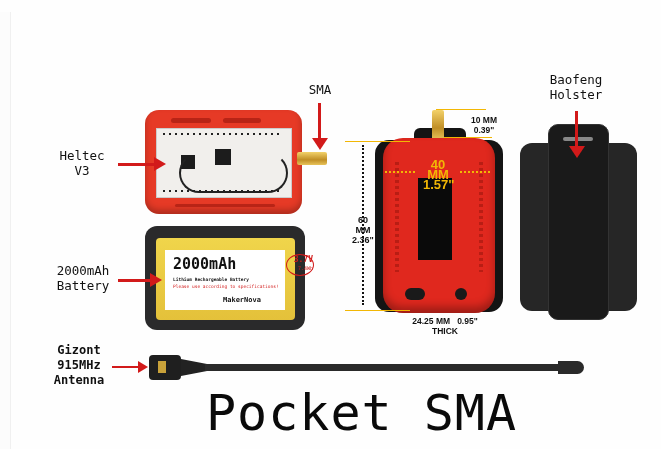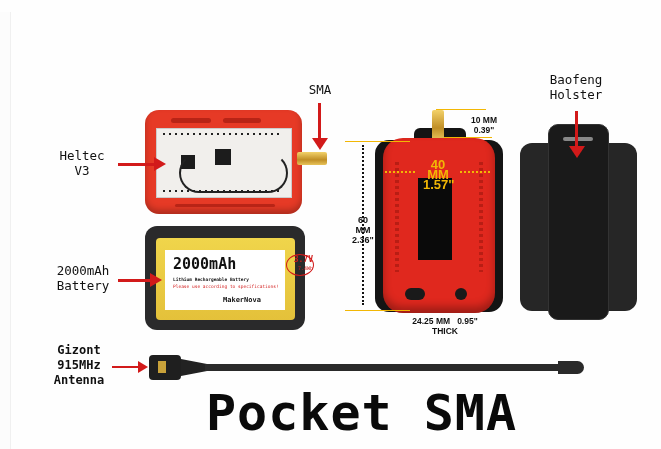--- a/index.html
+++ b/index.html
@@ -1,21 +1,21 @@
 <!DOCTYPE html>
 <html><head>
 <meta charset="utf-8">
 <style>
   html,body{margin:0;padding:0;background:#fefefe;}
   body{width:661px;height:449px;position:relative;overflow:hidden;font-family:"DejaVu Sans Mono",monospace;}
   .abs{position:absolute;}
   .edge{left:0;top:12px;width:10px;height:437px;border-right:1px solid #f0f0f0;background:#fcfcfc;}
   .lbl{font-family:"DejaVu Sans Mono",monospace;font-size:12.5px;color:#111;text-align:center;line-height:15px;white-space:pre;}
   .dim{font-family:"Liberation Sans",sans-serif;font-weight:bold;font-size:8.5px;line-height:10px;text-align:center;white-space:pre;}
-  .title{font-family:"DejaVu Sans Mono",monospace;font-weight:bold;font-size:50px;color:#0a0a0a;letter-spacing:1px;}
+  .title{font-family:"DejaVu Sans Mono",monospace;font-weight:normal;font-size:50px;color:#0a0a0a;letter-spacing:1px;}
   
   .heltec-case{left:145px;top:110px;width:157px;height:104px;background:#e63a26;border-radius:14px;box-shadow:inset 0 -4px 6px rgba(0,0,0,.25);}
   .slot{background:#b82416;height:5px;border-radius:3px;}
   .pcb{left:156px;top:128px;width:134px;height:68px;background:#f1efec;border:1px solid #ccc;}
   .pins{height:2px;background:repeating-linear-gradient(90deg,#222 0 2px,transparent 2px 6px);}
   .chip{background:#1c1c1c;}
   .sma{background:linear-gradient(#f3d26a,#c08e25 60%,#e8c35a);border-radius:2px;}
   
   .bat-case{left:145px;top:226px;width:160px;height:104px;background:#2a2a2b;border-radius:12px;}
   .bat{left:156px;top:238px;width:139px;height:82px;background:linear-gradient(#f0d54b,#e4c13a);border-radius:4px;}

